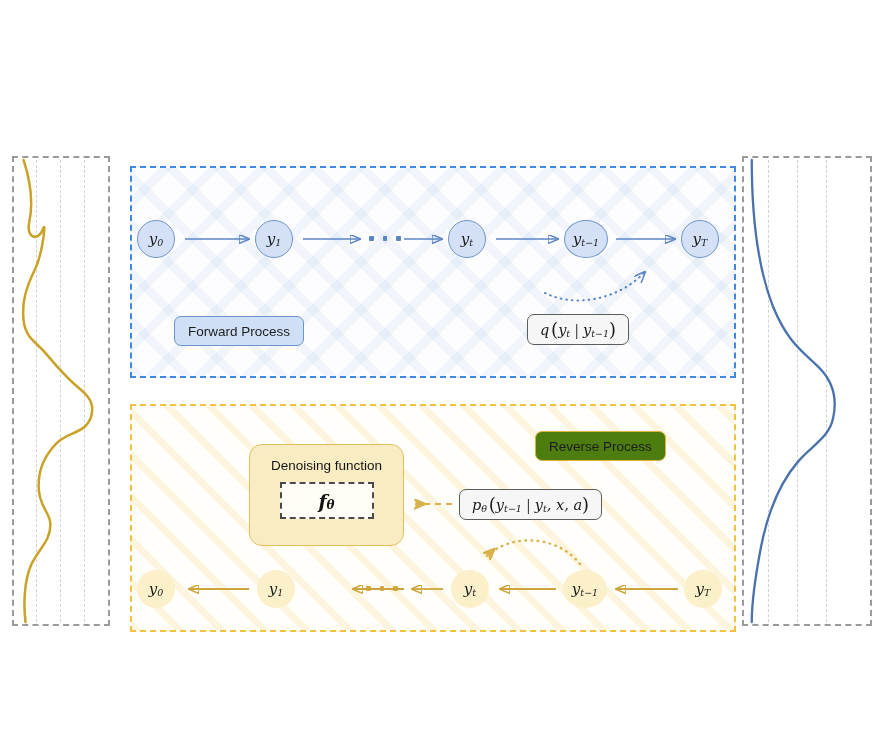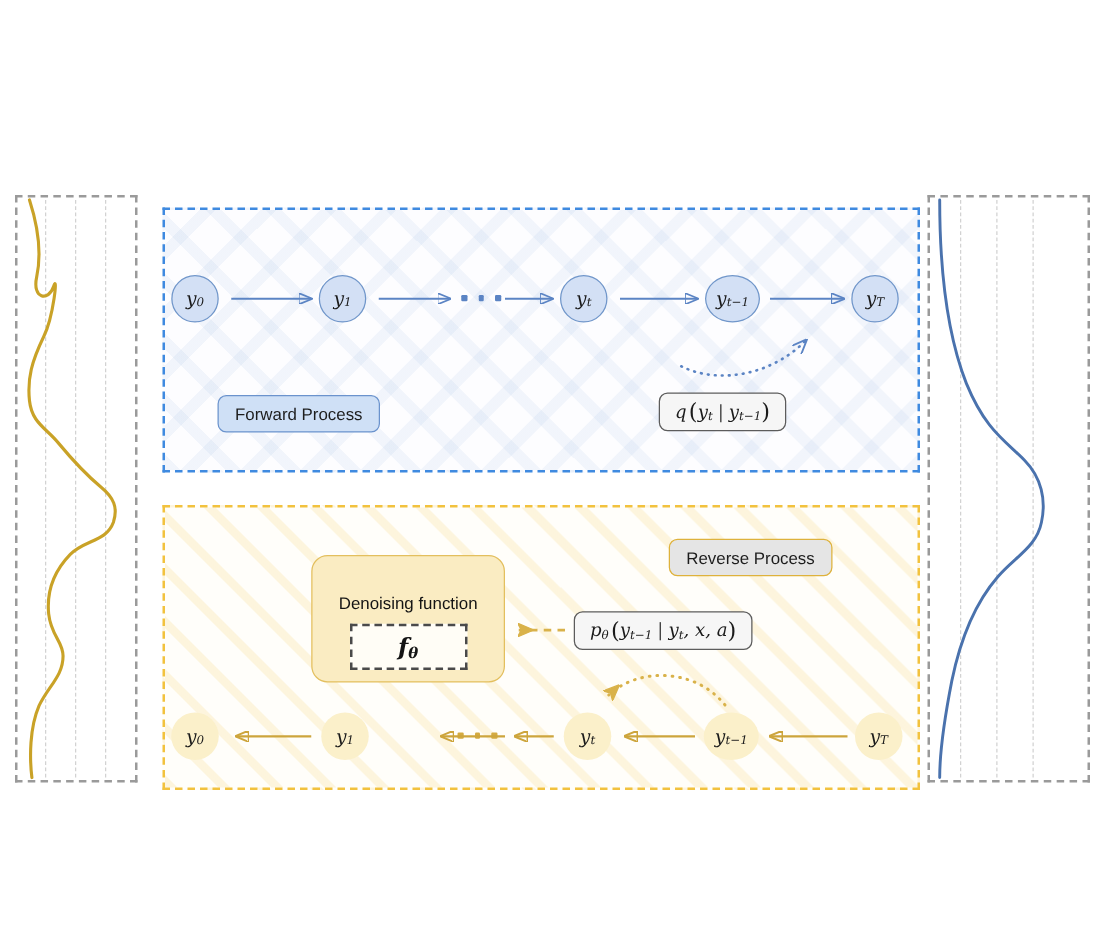--- a/index.html
+++ b/index.html
@@ -159,21 +159,21 @@
     white-space: nowrap;
   }
   #forward-badge {
     left: 150px; top: 316px;
     background: #cfe0f6;
     border: 1.5px solid #6b93cd;
     margin-left: 24px;
   }
   #reverse-badge {
     left: 535px; top: 431px;
-    background: #e5e5e5;
+    background: #4d7c0f;
     border: 1.5px solid #deb23c;
   }
 
   
   .formula-chip {
     position: absolute;
     box-sizing: border-box;
     border-radius: 7px;
     border: 1.6px solid #5c5c5c;
     background: #f6f6f6;
@@ -209,21 +209,21 @@
     width: 155px;
     height: 102px;
     box-sizing: border-box;
     border-radius: 13px;
     background: #faecc2;
     border: 1.5px solid #e3bf5e;
     display: flex;
     flex-direction: column;
     align-items: center;
     justify-content: flex-start;
-    padding-top: 30px;
+    padding-top: 13px;
   }
   #denoise-title {
     font-size: 13.5px;
     color: #141414;
     margin-bottom: 9px;
   }
   #denoise-fn-box {
     width: 94px;
     height: 37px;
     box-sizing: border-box;

